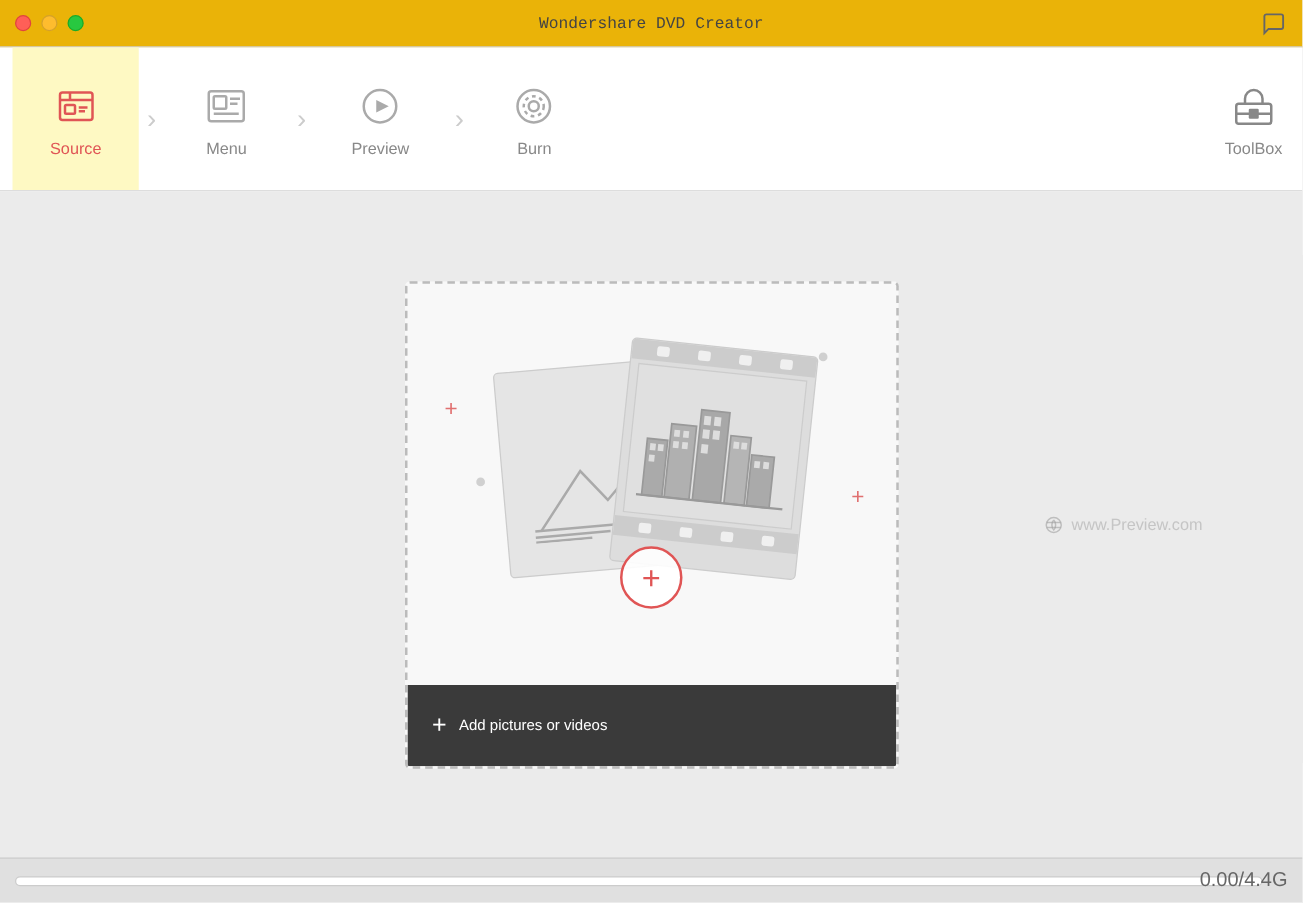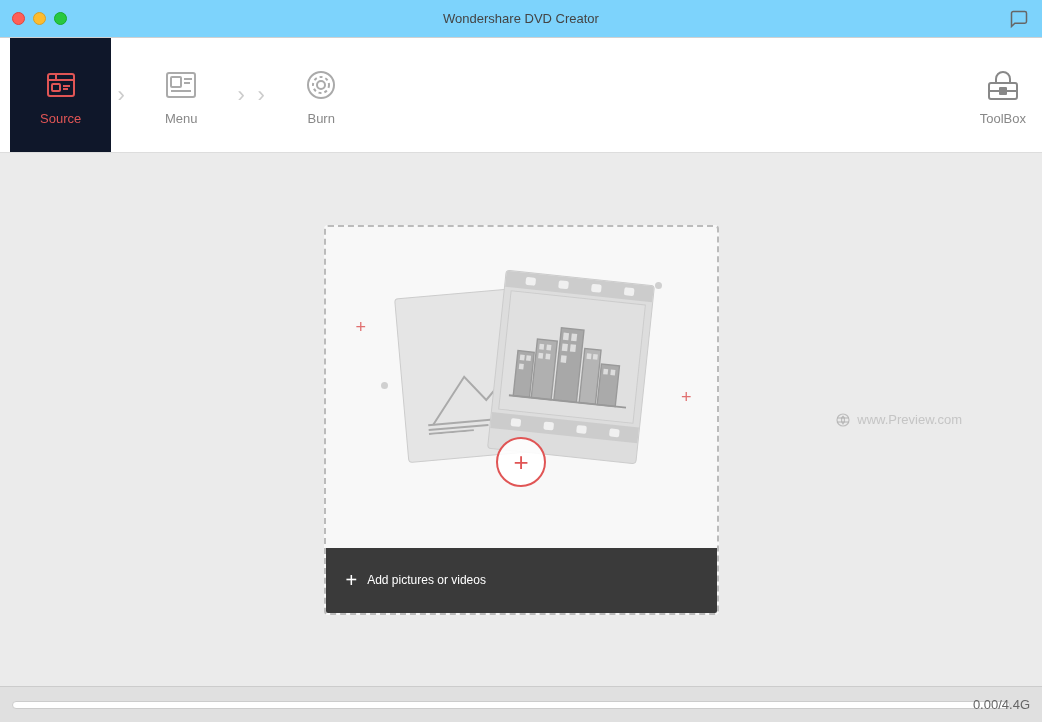--- a/index.html
+++ b/index.html
@@ -8,26 +8,27 @@
       height: 722px;
       background: #f5f5f5;
       font-family: -apple-system, BlinkMacSystemFont, "Helvetica Neue", sans-serif;
       overflow: hidden;
       position: relative;
     }
 
     
     .title-bar {
       height: 38px;
-      background: #7dd3fc;
+      background: #eab308;
       display: flex;
       align-items: center;
       justify-content: center;
       position: relative;
       border-bottom: 1px solid #d0d0d0;
+      font-family: Liberation Mono, monospace;
     }
     .title-bar-buttons {
       position: absolute;
       left: 12px;
       display: flex;
       gap: 8px;
     }
     .tb-btn {
       width: 13px;
       height: 13px;
@@ -75,21 +76,21 @@
       flex-direction: column;
       align-items: center;
       justify-content: center;
       padding: 10px 30px;
       cursor: pointer;
       position: relative;
       height: 100%;
       min-width: 90px;
     }
     .nav-tab.active {
-      background: #0f172a;
+      background: #fef9c3;
     }
     .nav-tab .tab-icon {
       width: 40px;
       height: 40px;
       display: flex;
       align-items: center;
       justify-content: center;
       margin-bottom: 6px;
     }
     .nav-tab .tab-label {
@@ -263,21 +264,21 @@
       flex: 1;
       height: 8px;
       background: #fff;
       border-radius: 4px;
       border: 1px solid #ccc;
       margin-right: 20px;
     }
     .bottom-storage {
       position: absolute;
       right: 12px;
-      font-size: 13px;
+      font-size: 16px;
       color: #666;
     }
 
     
     svg { display: block; }
   </style>
 </head>
 <body>
 
 <div class="title-bar">
@@ -321,20 +322,29 @@
           <line x1="22" y1="13" x2="30" y2="13"></line>
           <line x1="22" y1="17" x2="28" y2="17"></line>
           <line x1="9" y1="25" x2="29" y2="25"></line>
         </svg>
       </div>
       <span class="tab-label">Menu</span>
     </div>
 
     <div class="nav-chevron">›</div>
 
+    <div class="nav-tab">
+      <div class="tab-icon">
+        <svg width="38" height="38" viewBox="0 0 38 38" fill="none" stroke="#aaa" stroke-width="2">
+          <circle cx="19" cy="19" r="13"></circle>
+          <polygon points="16,14 26,19 16,24" fill="#aaa" stroke="none"></polygon>
+        </svg>
+      </div>
+      <span class="tab-label">Preview</span>
+    </div>
 
     <div class="nav-chevron">›</div>
 
     <div class="nav-tab">
       <div class="tab-icon">
         <svg width="38" height="38" viewBox="0 0 38 38" fill="none" stroke="#aaa" stroke-width="2">
           <circle cx="19" cy="19" r="13"></circle>
           <circle cx="19" cy="19" r="4"></circle>
           <circle cx="19" cy="19" r="8" stroke-dasharray="3 3"></circle>
         </svg>

